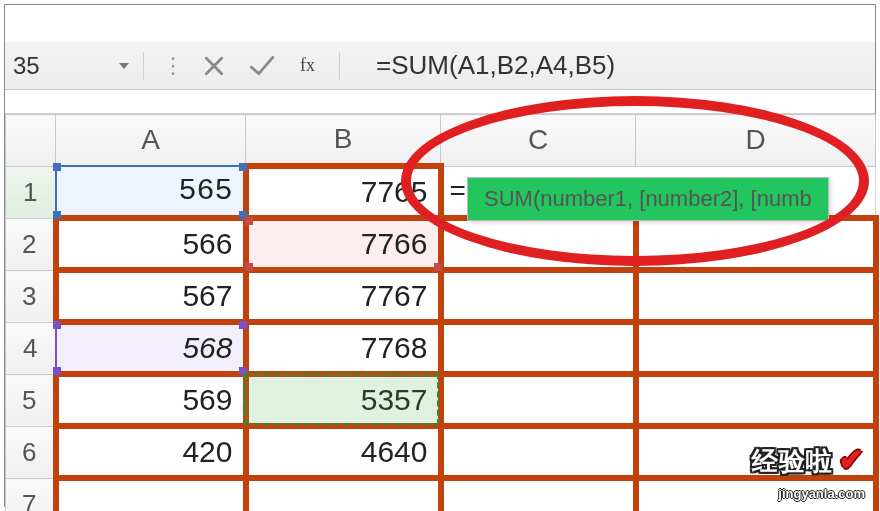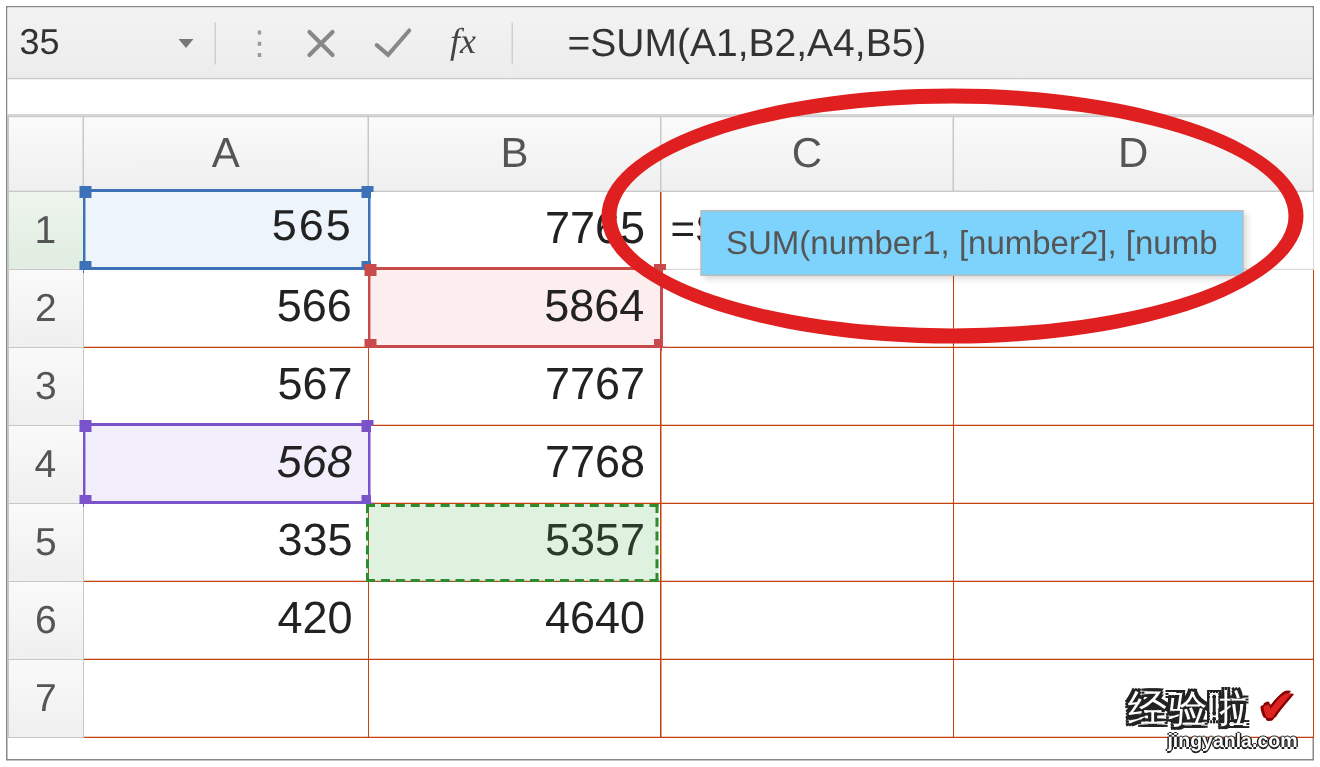--- a/index.html
+++ b/index.html
@@ -23,20 +23,21 @@
   }
 
   
   .formula-bar {
     display: flex;
     align-items: center;
     height: 48px;
     background: linear-gradient(#f3f3f3, #ececec);
     border-bottom: 1px solid #c8c8c8;
     padding: 0 6px 0 0;
+    margin-top: 37px;
   }
   .name-box {
     min-width: 50px;
     padding: 0 8px;
     color: #333;
     font-size: 24px;
     display: flex;
     align-items: center;
     height: 100%;
   }
@@ -65,23 +66,22 @@
   .fb-btn {
     width: 48px;
     height: 100%;
     display: flex;
     align-items: center;
     justify-content: center;
     color: #7a7a7a;
   }
   .fb-btn svg { display:block; }
   .fx-label {
-    font-style: italic;
     color: #444;
-    font-size: 24px;
+    font-size: 18px;
     padding: 0 14px;
     font-family: "Times New Roman", serif;
   }
   .formula-input {
     flex: 1;
     font-size: 26px;
     color: #333;
     padding-left: 26px;
     height: 100%;
     display: flex;
@@ -121,21 +121,21 @@
     border: 1px solid #c8c8c8;
     height: 48px;
   }
   th.rowh {
     font-size: 26px;
     text-align: center;
     color: #555;
     width: 50px;
   }
   td {
-    border: 1px solid #c2410c;
+    border: 6px solid #c2410c;
     height: 52px;
     font-size: 30px;
     color: #222;
     padding: 0 10px 0 0;
     text-align: right;
     position: relative;
     background: #fff;
   }
   td.rowh {
     background: linear-gradient(#fafafa, #efefef);
@@ -187,21 +187,21 @@
   .ref-col-blue  { color: #2f6db5; }
   .ref-col-red   { color: #c24444; }
   .ref-col-purple{ color: #7a52c9; }
   .ref-col-green { color: #2e8b2e; }
 
   
   .tooltip {
     position: absolute;
     left: 462px;
     top: 63px;
-    background: #7dd3fc;
+    background: #22c55e;
     border: 1px solid #bbb;
     box-shadow: 2px 2px 4px rgba(0,0,0,.15);
     font-size: 22px;
     color: #555;
     padding: 8px 16px;
     white-space: nowrap;
     z-index: 5;
   }
 
   
@@ -221,34 +221,34 @@
   .watermark {
     position: absolute;
     right: 10px;
     bottom: 6px;
     text-align: right;
     line-height: 1;
     z-index: 30;
   }
   .wm-top {
     color: #fff;
-    font-weight: normal;
+    font-weight: bold;
     font-size: 26px;
     text-shadow: -2px 0 #222, 2px 0 #222, 0 -2px #222, 0 2px #222,
                  -2px -2px #222, 2px 2px #222, -2px 2px #222, 2px -2px #222;
     letter-spacing: 1px;
   }
   .wm-check { color: #d22; font-size: 30px; margin-left: 6px;
     text-shadow: -2px 0 #800, 2px 0 #800, 0 -2px #800, 0 2px #800; }
   .wm-sub {
     color: #fff;
     font-size: 13px;
     font-weight: bold;
     text-shadow: -1px 0 #222, 1px 0 #222, 0 -1px #222, 0 1px #222;
-    margin-top: 0;
+    margin-top: 12px;
   }
 </style>
 </head>
 <body>
 
 <div class="outer-border">
 
   <div class="formula-bar">
     <div class="name-box">35</div>
     <div class="name-drop">
@@ -310,21 +310,21 @@
             <span class="corner c-tl"></span><span class="corner c-tr"></span><span class="corner c-bl"></span><span class="corner c-br"></span>
           </td>
           <td>7765</td>
           <td class="formula-cell" colspan="2">
             <span>=SUM(</span><span class="ref-col-blue">A1</span><span>,</span><span class="ref-col-red">B2</span><span>,</span><span class="ref-col-purple">A4</span><span>,</span><span class="ref-col-green">B5</span><span>)</span>
           </td>
         </tr>
         <tr>
           <td class="rowh">2</td>
           <td>566</td>
-          <td class="ref-b2"><span>5864</span>
+          <td class="ref-b2"><span>7766</span>
             <span class="corner c-tl"></span><span class="corner c-tr"></span><span class="corner c-bl"></span><span class="corner c-br"></span>
           </td>
           <td></td>
           <td></td>
         </tr>
         <tr>
           <td class="rowh">3</td>
           <td>567</td>
           <td>7767</td>
           <td></td>
@@ -334,21 +334,21 @@
           <td class="rowh">4</td>
           <td class="ref-a4"><span>568</span>
             <span class="corner c-tl"></span><span class="corner c-tr"></span><span class="corner c-bl"></span><span class="corner c-br"></span>
           </td>
           <td>7768</td>
           <td></td>
           <td></td>
         </tr>
         <tr>
           <td class="rowh">5</td>
-          <td>335</td>
+          <td>569</td>
           <td>5357</td>
           <td></td>
           <td></td>
         </tr>
         <tr>
           <td class="rowh">6</td>
           <td>420</td>
           <td>4640</td>
           <td></td>
           <td></td>

